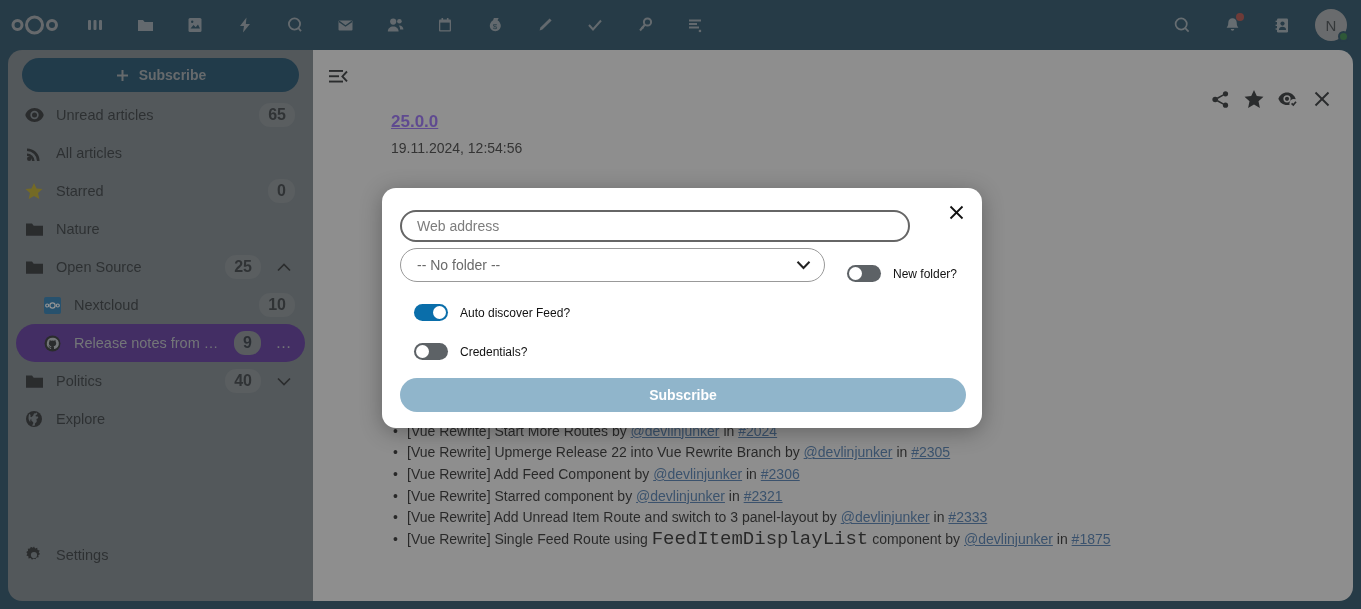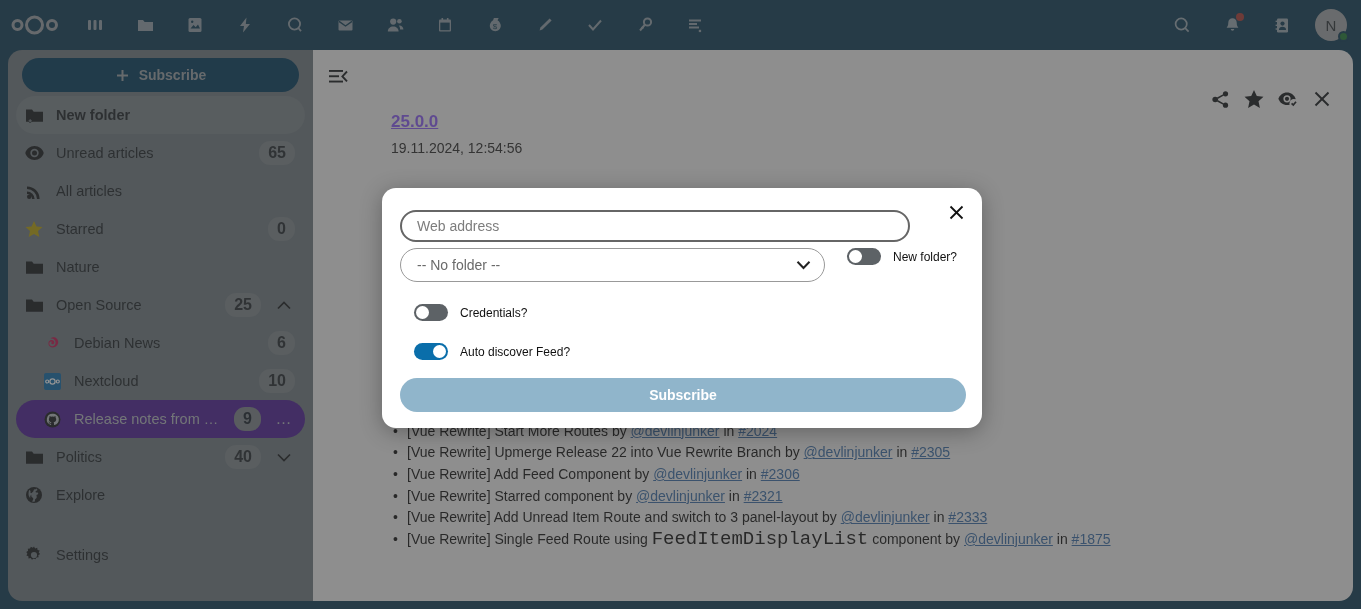--- a/index.html
+++ b/index.html
@@ -131,21 +131,21 @@
     border-radius: 16px; font-size: 19px; color: #111;
   }
   .modal-body { padding: 22px 18px 0 18px; border-radius: 28px; }
   .url-input {
     width: 510px; height: 32px; border: 2px solid #666; border-radius: 16px;
     padding: 0 15px; font-size: 14px; color: #111; outline: none;
     font-family: "Liberation Sans", sans-serif; background: #fff;
     display: block;
   }
   .url-input::placeholder { color: #7d7d7d; }
-  .row-folder { display: flex; align-items: flex-start; margin-top: 6px; }
+  .row-folder { display: flex; align-items: flex-end; margin-top: 6px; }
   .folder-select {
     width: 425px; height: 34px; border: 1px solid #999; border-radius: 17px;
     padding: 0 36px 0 16px; font-size: 14px; color: #6a6a6a; background: #fff;
     appearance: none; -webkit-appearance: none; outline: none;
     font-family: "Liberation Sans", sans-serif; cursor: pointer;
   }
   .select-wrap { position: relative; }
   .select-chev {
     position: absolute; right: 14px; top: 50%; transform: translateY(-50%);
     pointer-events: none; display: flex;
@@ -317,36 +317,20 @@
             <g stroke="#9aa2a7" stroke-width="2">
               <line x1="7.5" y1="2" x2="7.5" y2="13"></line>
               <line x1="2" y1="7.5" x2="13" y2="7.5"></line>
             </g>
           </svg>
         <span>Subscribe</span>
       </button>
     </div>
 
     <div class="sb-list">
-      <div class="sb-item newfolder">
-        <span class="sb-ico">
-          <svg width="19" height="17" viewBox="0 0 19 17">
-              <path fill="#16191c" d="M1 2.5h6l1.7 2.2H18v10H1z"></path>
-              <g stroke="#16191c" stroke-width="1.8">
-                <line x1="5.2" y1="11.6" x2="5.2" y2="16"></line>
-                <line x1="3" y1="13.8" x2="7.4" y2="13.8"></line>
-              </g>
-              <g stroke="#6f7a80" stroke-width="1.2">
-                <line x1="5.2" y1="12.2" x2="5.2" y2="15.4"></line>
-                <line x1="3.6" y1="13.8" x2="6.8" y2="13.8"></line>
-              </g>
-            </svg>
-        </span>
-        <span class="sb-label">New folder</span>
-      </div>
 
       <div class="sb-item">
         <span class="sb-ico">
           <svg width="19" height="14" viewBox="0 0 19 14">
               <path fill="#16191c" d="M9.5 0C5 0 1.4 3.2.3 7c1.1 3.8 4.7 7 9.2 7s8.1-3.2 9.2-7C17.6 3.2 14 0 9.5 0z"></path>
               <circle cx="9.5" cy="7" r="4.2" fill="#6f7a80"></circle>
               <circle cx="9.5" cy="7" r="2.5" fill="#16191c"></circle>
             </svg>
         </span>
         <span class="sb-label">Unread articles</span>
@@ -393,29 +377,20 @@
         </span>
         <span class="sb-label">Open Source</span>
         <span class="sb-count">25</span>
         <span class="sb-chev">
           <svg width="14" height="9" viewBox="0 0 14 9">
               <polyline points="1,7.5 7,1.5 13,7.5" fill="none" stroke="#16191c" stroke-width="1.7"></polyline>
             </svg>
         </span>
       </div>
 
-      <div class="sb-item sub">
-        <span class="sb-ico">
-          <svg width="17" height="17" viewBox="0 0 17 17">
-              <path fill="#c3134e" d="M9.3 2.2c2.8 0 4.9 2.1 4.9 4.9 0 3-2.3 5.4-5.4 5.4-2.5 0-4.4-1.7-4.4-4 0-2 1.4-3.5 3.3-3.5 1.5 0 2.6 1 2.6 2.4 0 1.1-.8 1.9-1.8 1.9-.8 0-1.3-.5-1.3-1.2 0-.6.4-1 .9-1h.2c-.2-.4-.6-.6-1.1-.6-1.1 0-1.9.9-1.9 2.1 0 1.5 1.2 2.6 2.8 2.6 2 0 3.5-1.6 3.5-3.8 0-2.3-1.8-4-4.3-4-.2 0-.5 0-.7.1.8-.8 1.7-1.3 2.7-1.3z"></path>
-            </svg>
-        </span>
-        <span class="sb-label">Debian News</span>
-        <span class="sb-count">6</span>
-      </div>
 
       <div class="sb-item sub">
         <span class="sb-ico">
           <svg width="17" height="17" viewBox="0 0 17 17">
               <rect width="17" height="17" rx="2" fill="#0e6aa8"></rect>
               <g fill="none" stroke="#fff" stroke-width="1.2">
                 <circle cx="8.5" cy="8.5" r="2.6"></circle>
                 <circle cx="3.2" cy="8.5" r="1.5"></circle>
                 <circle cx="13.8" cy="8.5" r="1.5"></circle>
               </g>
@@ -576,31 +551,31 @@
           </span>
         </div>
         <div class="toggle-row">
           <span class="switch off">
               <span class="knob"></span>
             </span>
           <span class="toggle-label">New folder?</span>
         </div>
       </div>
 
+      <div class="toggle-row auto-row">
+        <span class="switch on">
+            <span class="knob"></span>
+          </span>
+        <span class="toggle-label">Auto discover Feed?</span>
+      </div>
+
       <div class="toggle-row cred-row">
         <span class="switch off">
             <span class="knob"></span>
           </span>
         <span class="toggle-label">Credentials?</span>
       </div>
 
-      <div class="toggle-row auto-row">
-        <span class="switch on">
-            <span class="knob"></span>
-          </span>
-        <span class="toggle-label">Auto discover Feed?</span>
-      </div>
-
       <button class="subscribe-main">Subscribe</button>
     </div>
   </div>
 
 </div>
 
 </body></html>

